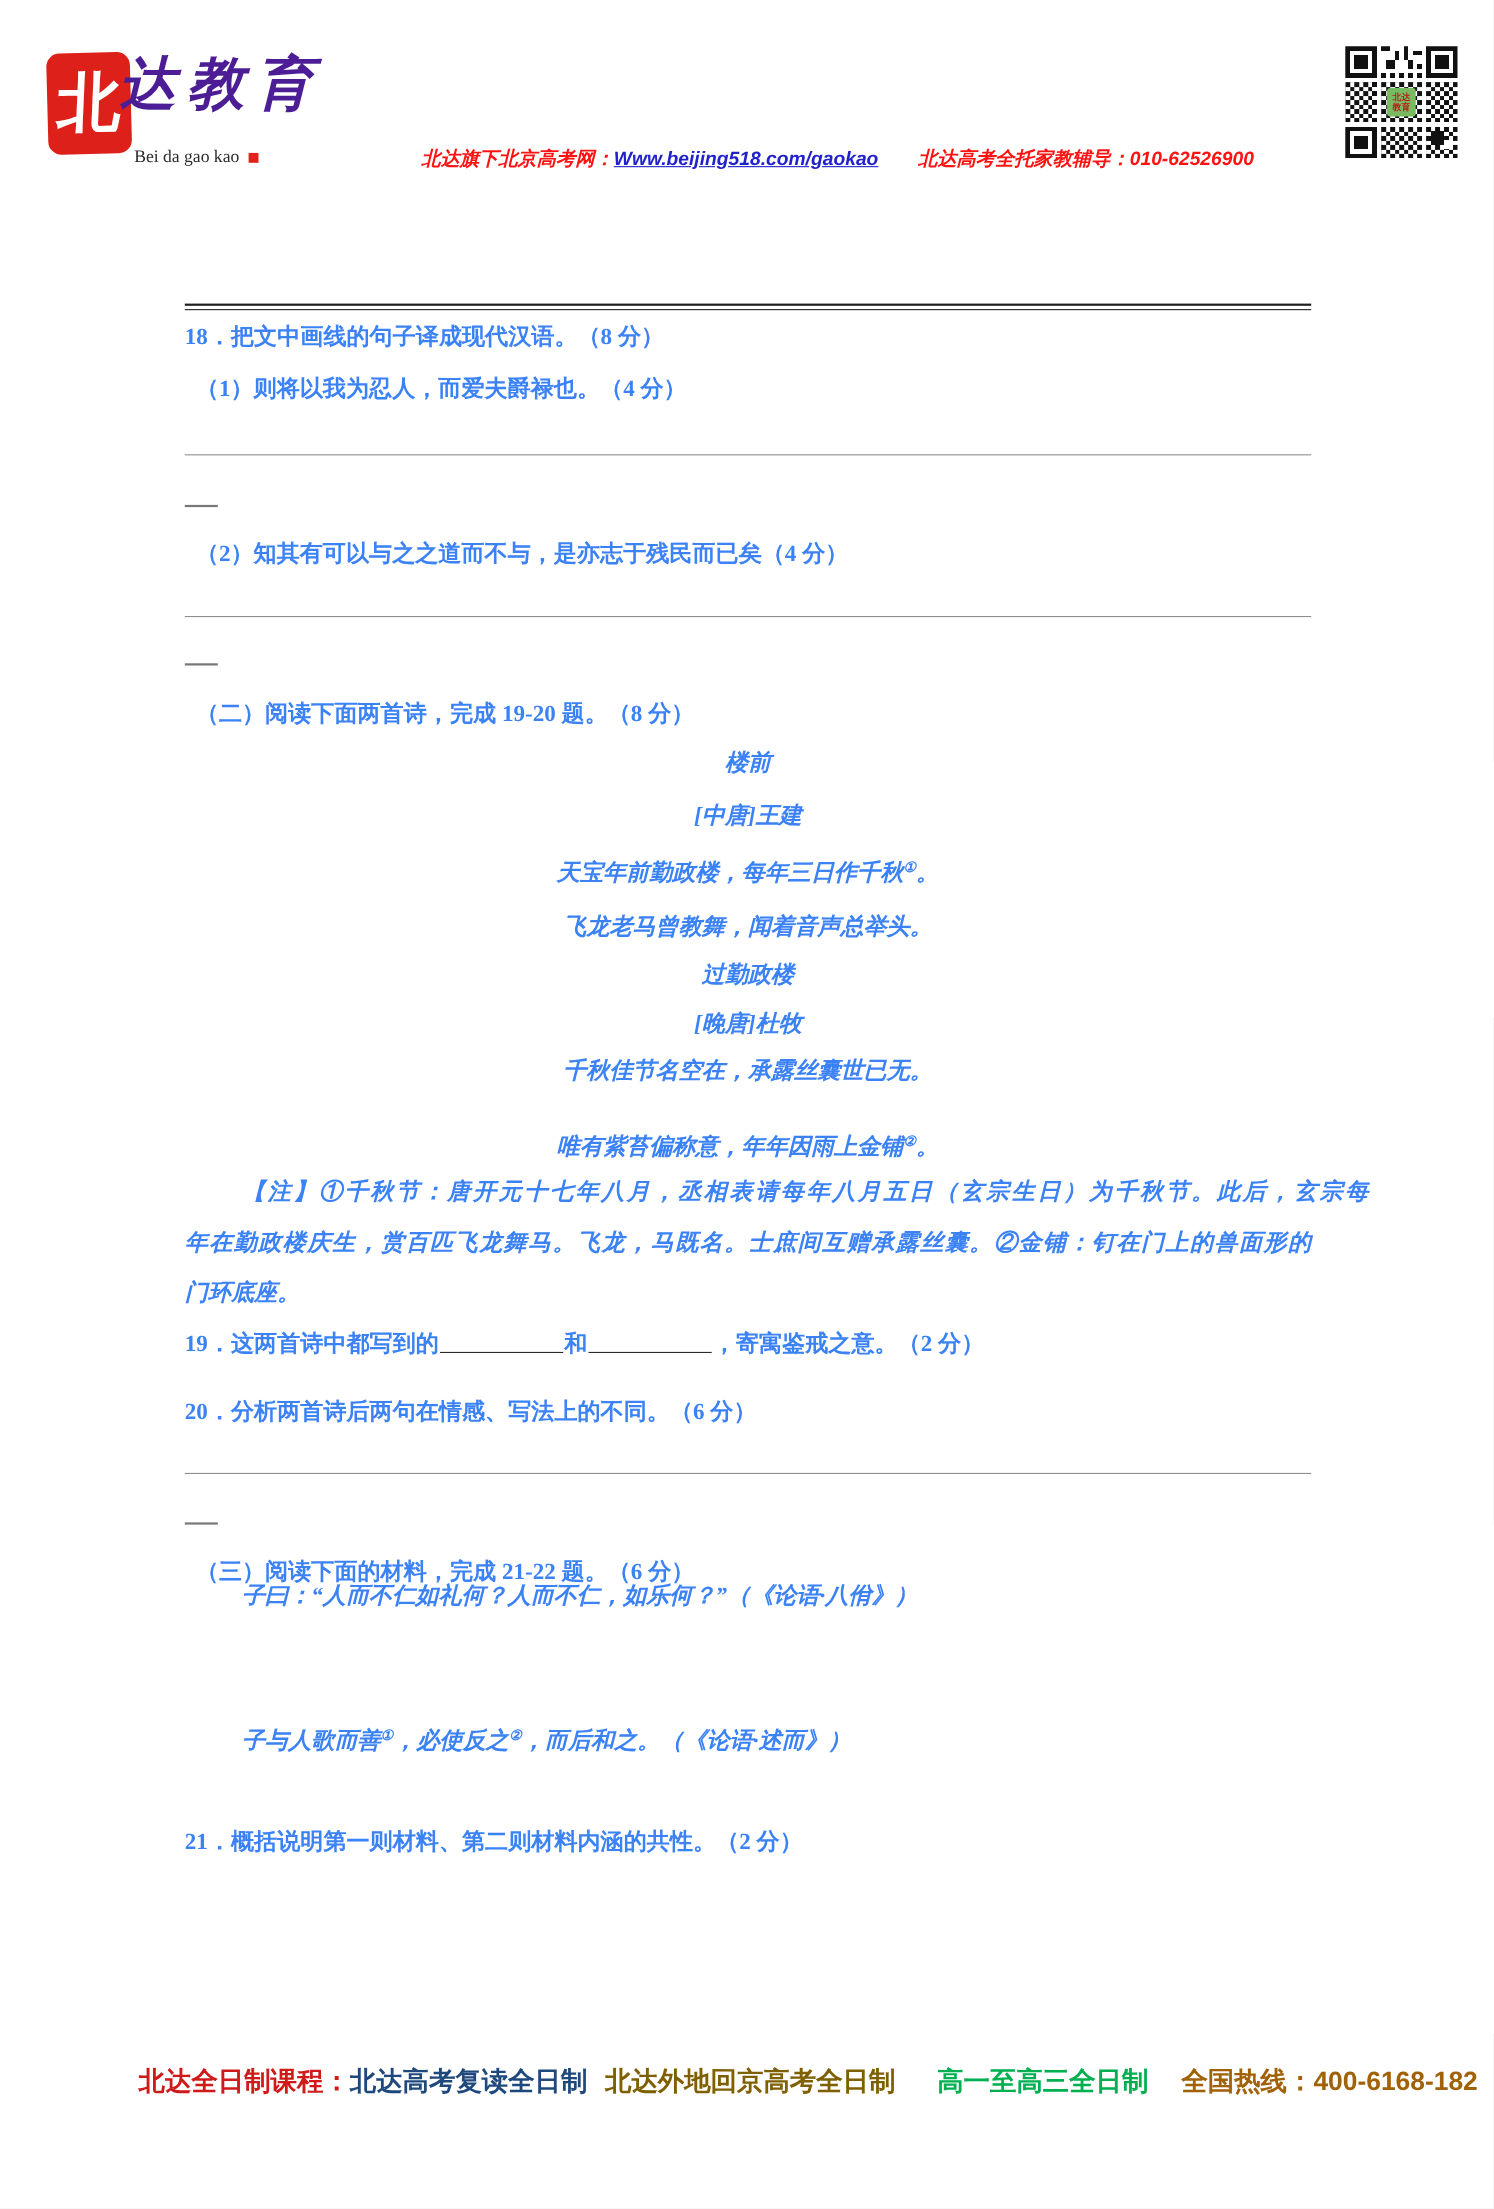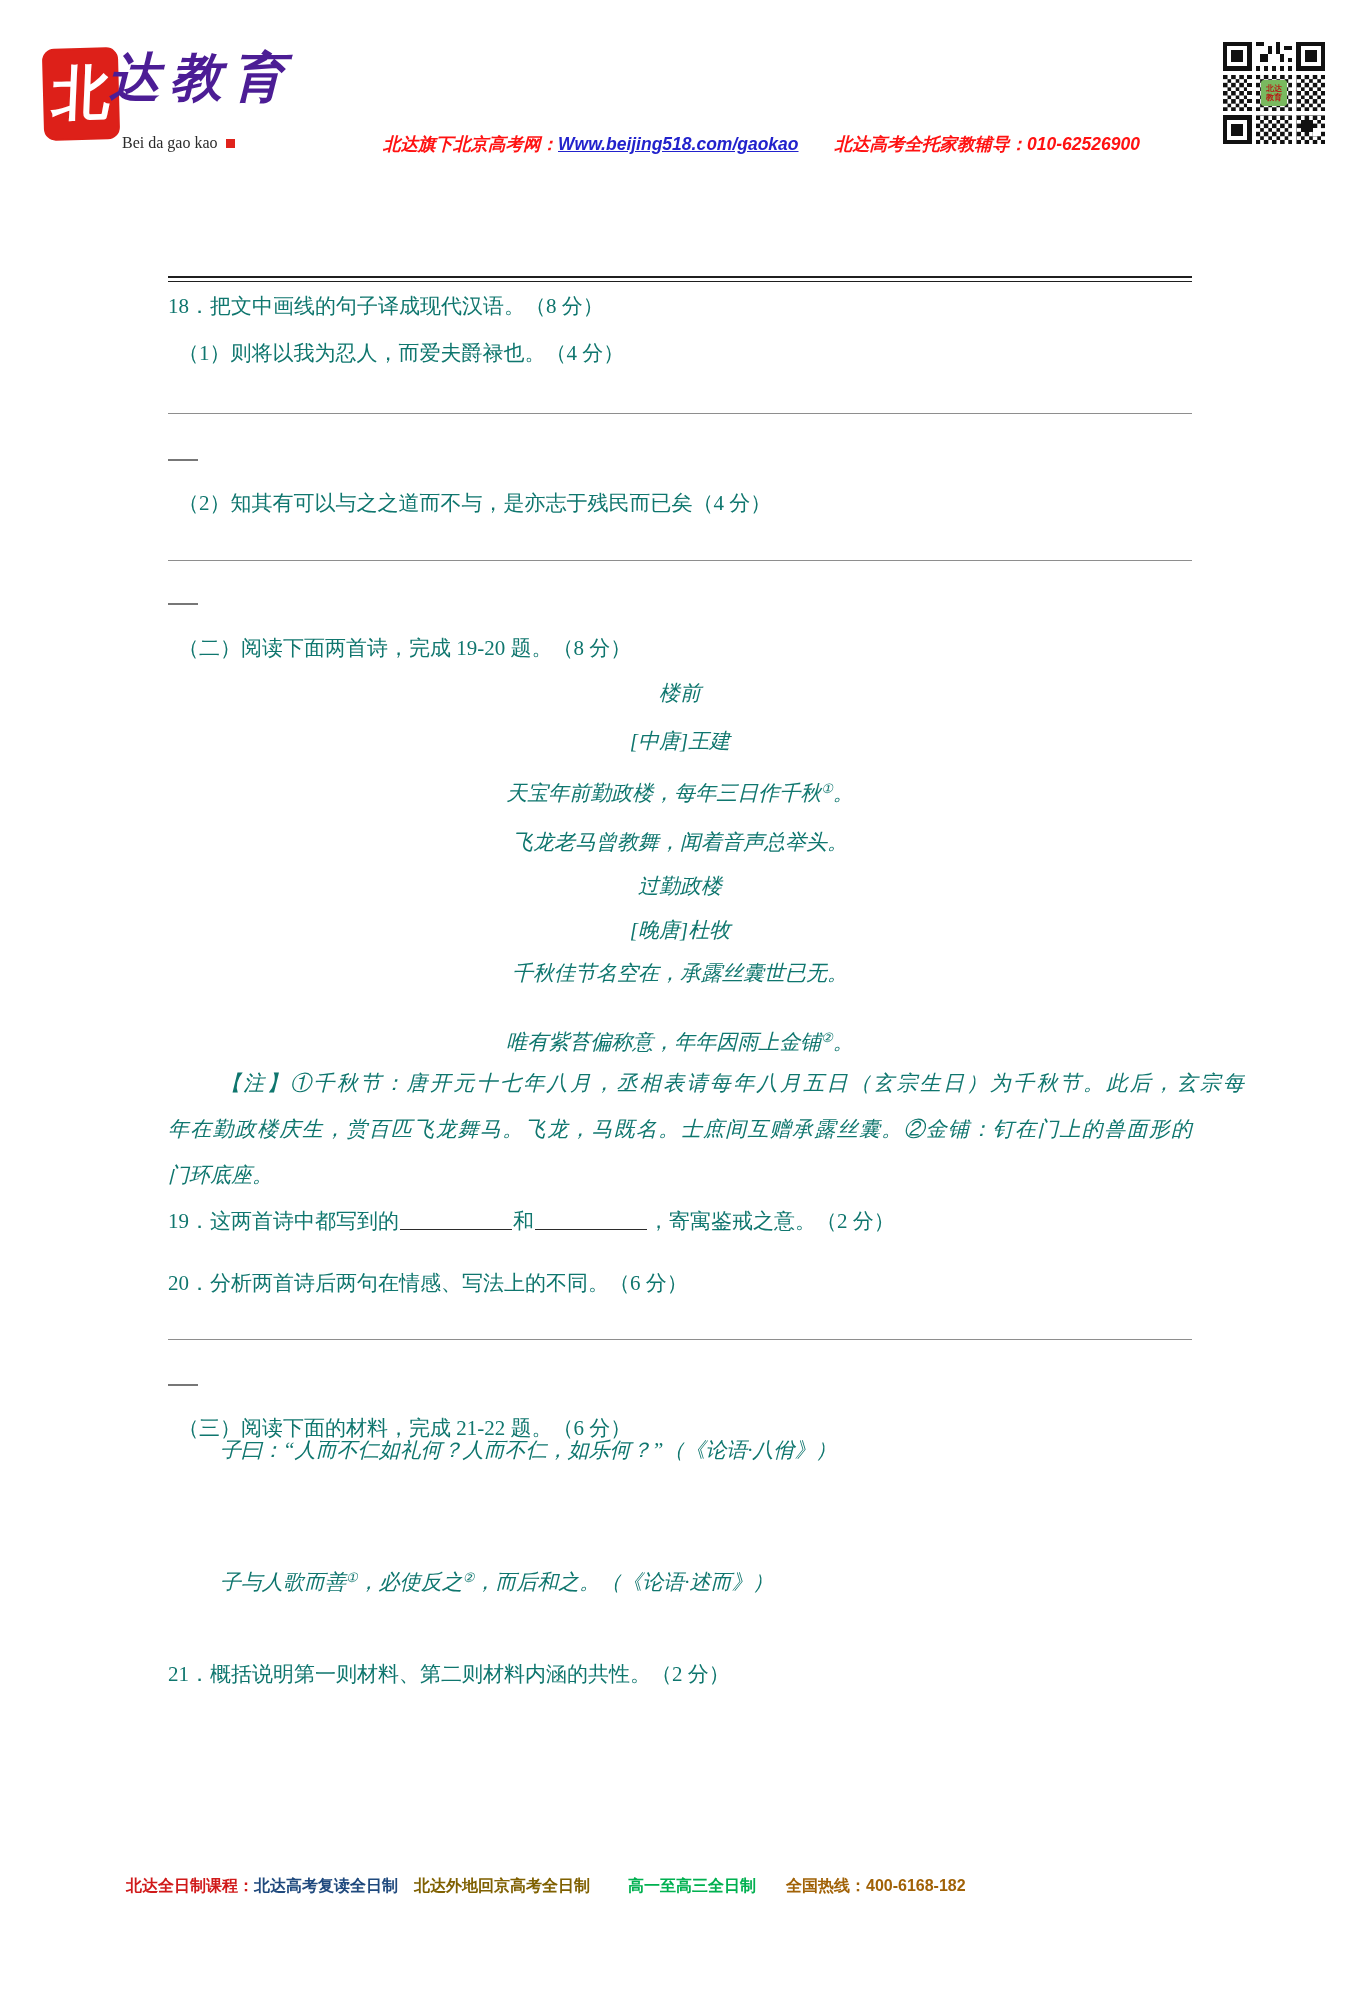--- a/index.html
+++ b/index.html
@@ -39,37 +39,37 @@
     position:absolute;left:38px;top:38px;width:26px;height:26px;background:#79b95f;
     border-radius:3px;display:flex;align-items:center;justify-content:center;
   }
   .qr-badge span{
     display:block;width:18px;font-size:8px;line-height:9px;color:#b62018;text-align:center;
     font-family:"Liberation Sans",sans-serif;font-weight:bold;
   }
   
   .content{
     position:absolute;left:168px;top:0;width:1024px;height:1800px;
-    font-size:21px;color:#0f766e;
+    font-size:21px;color:#3b82f6;font-weight:bold;
   }
   .ln{position:absolute;left:0;white-space:nowrap;line-height:30px;}
   .ctr{width:100%;text-align:center;}
   .kai{font-style:italic;font-family:"Liberation Serif","DejaVu Serif",serif;}
   .jfy{width:100%;white-space:normal;text-align:justify;text-align-last:justify;}
   .ind-half{padding-left:10px;}
   .ind-2{padding-left:52px;}
   .rule-top{position:absolute;left:0;width:100%;height:3px;border-top:2px solid #1f1f1f;border-bottom:1px solid #1f1f1f;}
   .rule-ans{position:absolute;left:0;width:100%;height:0;border-bottom:1px solid #8e8e8e;}
   .dash{position:absolute;left:0;width:30px;height:0;border-bottom:2px solid #777;}
   .sup{font-size:13px;vertical-align:7px;}
   .blank{display:inline-block;width:112px;height:18px;border-bottom:1px solid #2b2b2b;vertical-align:-2px;margin:0 1px;}
   
   .footer{
     position:absolute;left:126px;top:1876px;display:flex;align-items:flex-end;white-space:nowrap;
-    font-family:"Liberation Sans","DejaVu Sans",sans-serif;font-weight:bold;font-size:16px;
+    font-family:"Liberation Sans","DejaVu Sans",sans-serif;font-weight:bold;font-size:24px;
   }
   .f-red{color:#d01a1a;}
   .f-navy{color:#1f497d;}
   .f-olive{color:#7f6000;margin-left:16px;}
   .f-green{color:#00b050;margin-left:38px;}
   .f-hot{color:#a16207;margin-left:30px;}
 </style>
 </head>
 <body>
 

